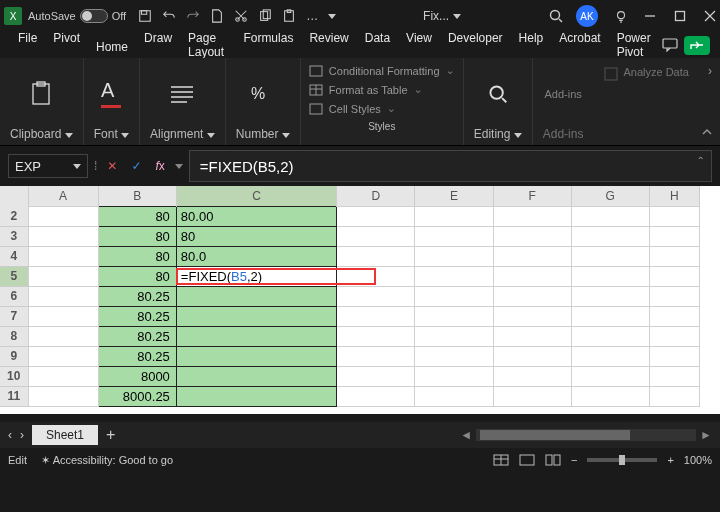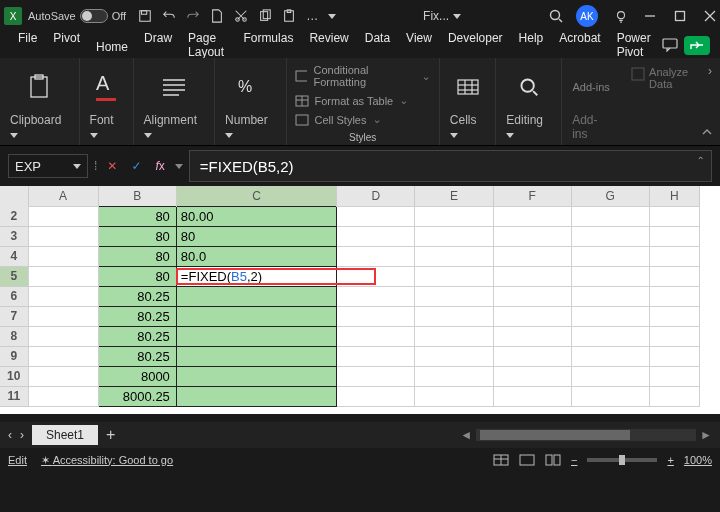--- a/index.html
+++ b/index.html
@@ -47,21 +47,21 @@
   td.active-cell{background:#fff;text-align:left;padding:0;border:1px solid #222;}
   .formula-in-cell{position:relative;padding-left:4px;font-size:13px;}
   .red-rect{position:absolute;border:2px solid #e33;top:-1px;left:-1px;right:-40px;bottom:-1px;pointer-events:none;}
   .cell-ref{color:#2a6fd6;}
   .sheet-gap{height:8px;background:#1a1a1a;}
   .sheet-tabs{height:26px;background:#222;display:flex;align-items:center;padding:0 8px;gap:8px;color:#ccc;}
   .sheet-tab{background:#e6e6e6;color:#222;padding:3px 14px;font-size:12px;}
   .hscroll{flex:1;display:flex;align-items:center;justify-content:flex-end;}
   .hscroll-track{width:220px;height:12px;background:#333;display:flex;align-items:center;position:relative;}
   .hscroll-thumb{width:150px;height:10px;background:#666;margin-left:4px;}
-  .status{height:24px;background:#1a1a1a;display:flex;align-items:center;padding:0 8px;gap:14px;color:#ccc;font-size:11px;text-decoration:underline;}
+  .status{height:24px;background:#1a1a1a;display:flex;align-items:center;padding:0 8px;gap:14px;color:#ccc;font-size:11px;}
   .status .right{margin-left:auto;display:flex;gap:10px;align-items:center;}
   .zoom-track{width:70px;height:4px;background:#555;position:relative;}
   .zoom-thumb{width:6px;height:10px;background:#bbb;position:absolute;left:32px;top:-3px;}
   .triangle-down{width:0;height:0;border-left:4px solid transparent;border-right:4px solid transparent;border-top:5px solid #ccc;display:inline-block;}
   .icon-stack{display:flex;flex-direction:column;align-items:center;font-size:11px;color:#ddd;}
   svg{display:block;}
 </style>
 </head>
 <body>
 
@@ -245,32 +245,20 @@
         <svg width="14" height="12" fill="none" stroke="#999">
           <rect x="1" y="1" width="12" height="10"></rect>
         </svg>
         <span>Cell Styles</span> 
         <span style="color:#777">⌄</span>
       </div>
     <div style="text-align:center;color:#bbb;font-size:10px">Styles</div>
   </div>
   <div class="rgroup">
     <div class="top">
-        <svg width="24" height="22" fill="none" stroke="#ddd" stroke-width="1.2">
-          <rect x="2" y="4" width="20" height="14"></rect>
-          <line x1="2" y1="9" x2="22" y2="9"></line>
-          <line x1="2" y1="14" x2="22" y2="14"></line>
-          <line x1="9" y1="4" x2="9" y2="18"></line>
-          <line x1="16" y1="4" x2="16" y2="18"></line>
-        </svg>
-      </div>
-    <div class="label"><span>Cells</span> <span class="triangle-down"></span></div>
-  </div>
-  <div class="rgroup">
-    <div class="top">
         <svg viewBox="0 0 16 16" width="22" height="22" fill="none" stroke="#ddd" stroke-width="1.4">
           <circle cx="7" cy="7" r="4.5"></circle>
           <path d="M11 11 L14 14"></path>
         </svg>
       </div>
     <div class="label"><span>Editing</span> <span class="triangle-down"></span></div>
   </div>
   <div class="rgroup noborder" style="opacity:.5">
     <div class="top">
         <span style="font-size:11px">Add-ins</span>

